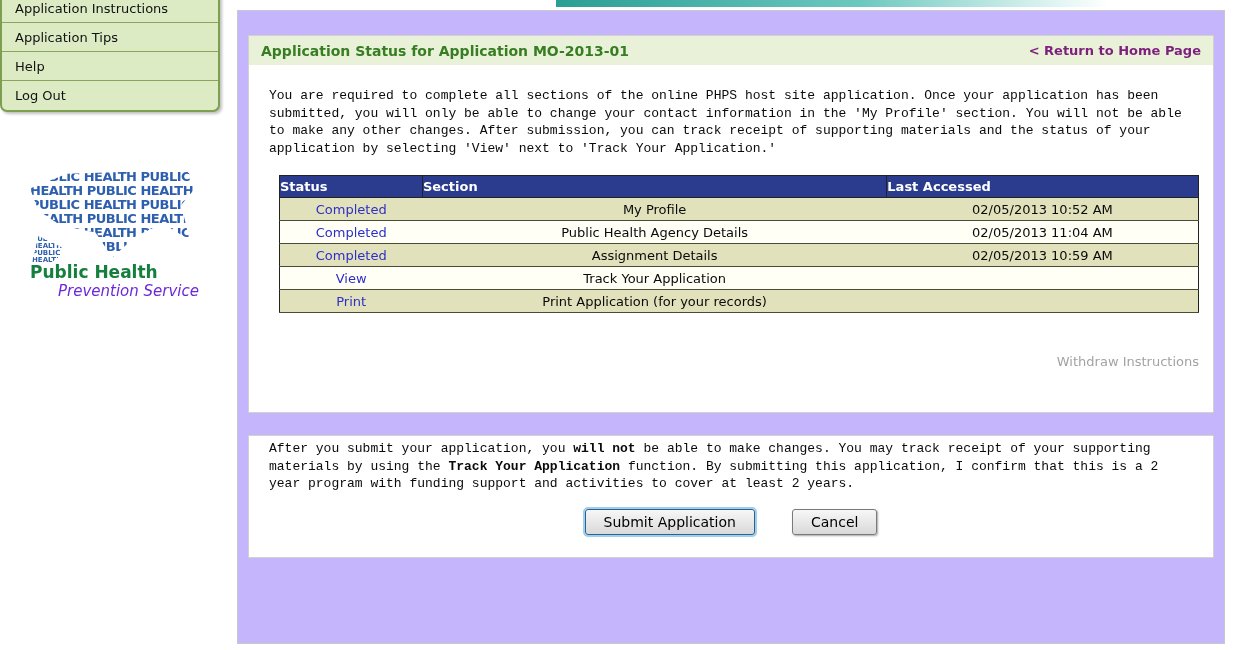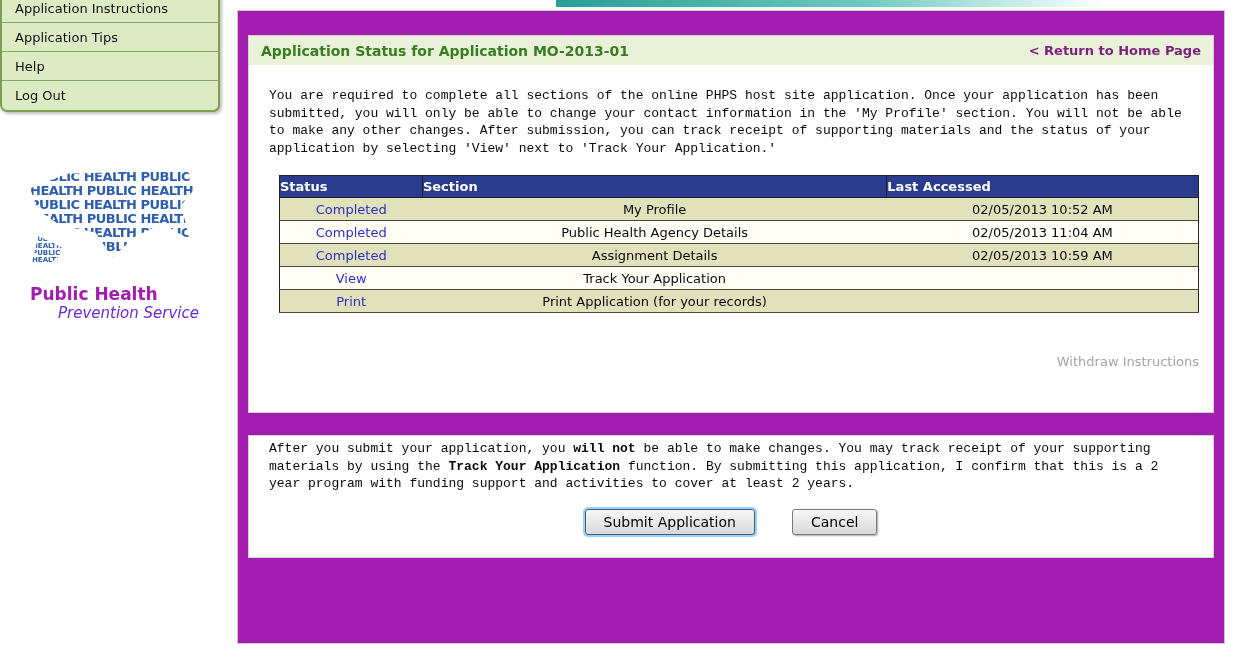--- a/index.html
+++ b/index.html
@@ -34,27 +34,27 @@
     width: 168px; height: 92px; overflow: hidden; position: relative;
     font-weight: bold; font-size: 13px; line-height: 14px; letter-spacing: -0.5px;
     color: #2d5fae; word-break: break-all;
     clip-path: polygon(0 20%, 22% 4%, 93% 0, 100% 16%, 90% 38%, 95% 76%, 79% 58%, 63% 72%, 49% 95%, 39% 68%, 18% 60%, 5% 44%);
   }
   .logo-map-alaska {
     position: absolute; left: 2px; top: 66px; width: 36px; height: 26px; overflow: hidden;
     font-weight: bold; font-size: 7px; line-height: 7px; color: #2d5fae; word-break: break-all;
     clip-path: polygon(0 100%, 18% 0, 100% 55%, 55% 100%);
   }
-  .logo-title { margin-top: 22px; font-size: 17px; font-weight: bold; color: #a21caf; }
+  .logo-title { margin-top: 0; font-size: 17px; font-weight: bold; color: #15803d; }
   .logo-subtitle { margin-left: 28px; font-size: 15px; font-style: italic; color: #6d28d9; }
 
   
   .main-panel {
     position: absolute; left: 237px; top: 10px; width: 988px; height: 634px;
-    background: #a21caf; border: 1px solid #c9c9c9;
+    background: #c4b5fd; border: 1px solid #c9c9c9;
   }
   .section { margin: 0 10px; border: 1px solid #d2d2ca; background: #ffffff; }
   .status-section { margin-top: 24px; padding-bottom: 42px; }
   .submit-section { margin-top: 22px; padding-bottom: 22px; }
 
   .section-header {
     display: flex; justify-content: space-between; align-items: center;
     background: #e9f2d9; padding: 6px 12px; min-height: 29px;
   }
   .section-title { font-size: 14px; font-weight: bold; color: #377d22; }

